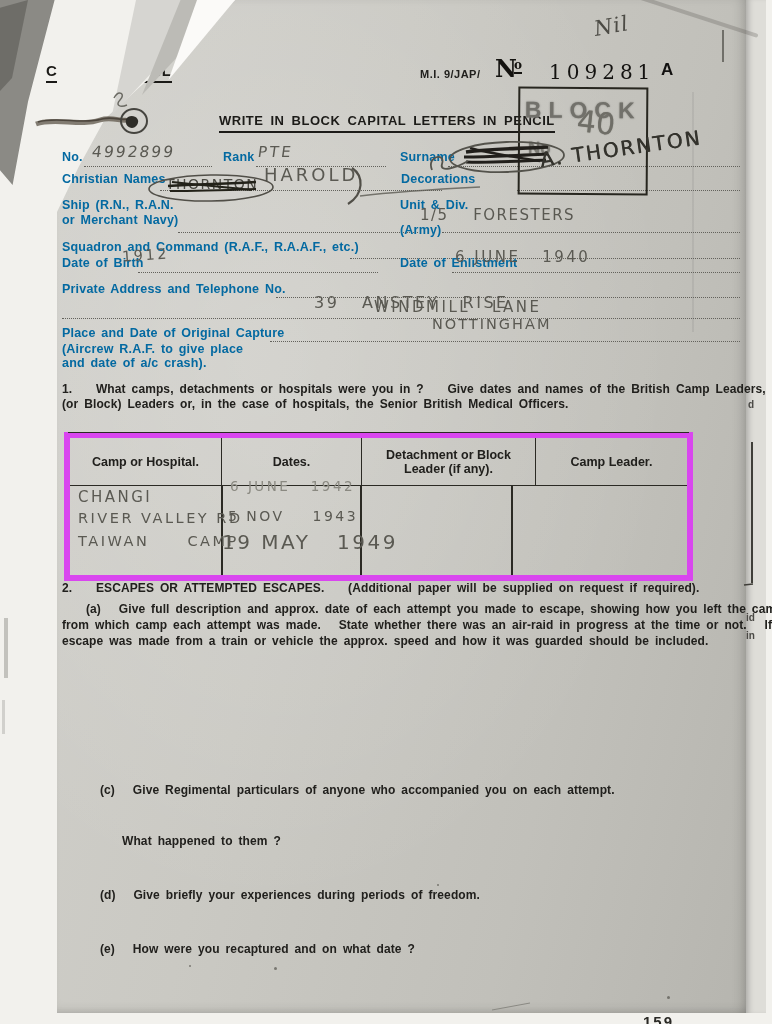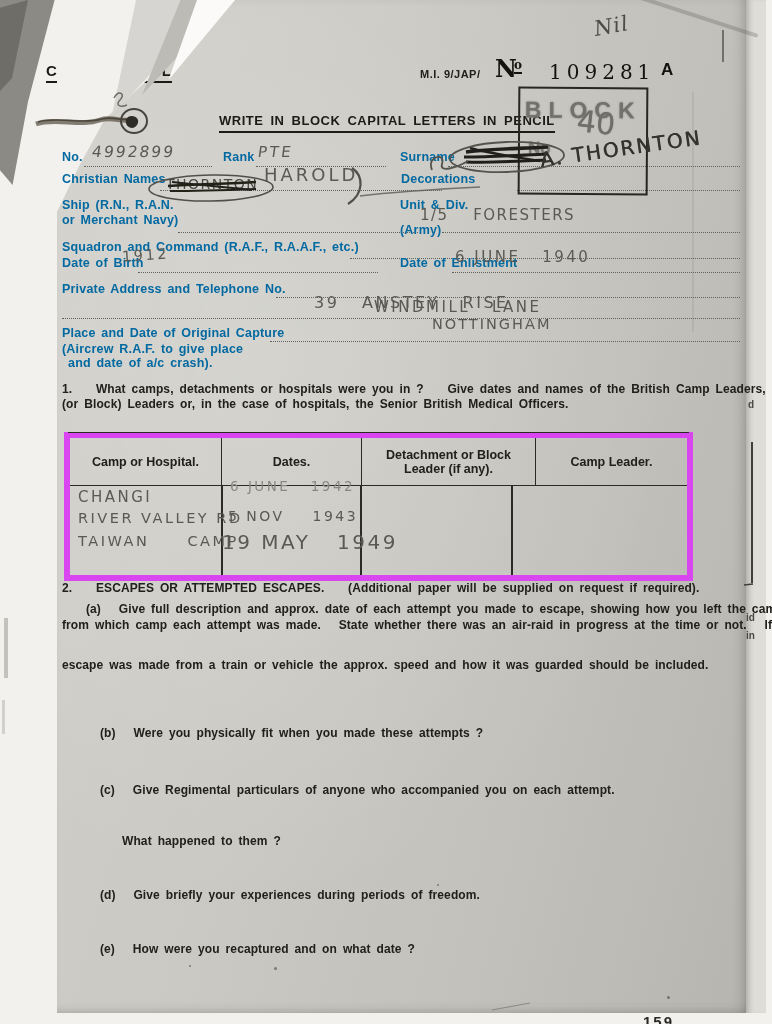--- a/index.html
+++ b/index.html
@@ -153,21 +153,21 @@
 
   <div class="lbl" style="left:62px;top:282px;">Private Address and Telephone No.</div>
   <div class="hw" style="left:314px;top:274px;font-size:16px;margin-top:19px;">39   ANSTEY   RISE</div>
   <div class="dotted" style="left:276px;top:297px;width:464px;"></div>
   <div class="hw" style="left:374px;top:298px;font-size:15px;">WINDMILL   LANE</div>
   <div class="dotted" style="left:62px;top:318px;width:678px;"></div>
   <div class="hw" style="left:432px;top:316px;font-size:14.5px;letter-spacing:2px;">NOTTINGHAM</div>
   <div class="lbl" style="left:62px;top:326px;">Place and Date of Original Capture</div>
   <div class="dotted" style="left:270px;top:341px;width:470px;"></div>
   <div class="lbl" style="left:62px;top:342px;">(Aircrew R.A.F. to give place</div>
-  <div class="lbl" style="left:62px;top:356px;margin-left:6px;">and date of a/c crash).</div>
+  <div class="lbl" style="left:62px;top:356px;">and date of a/c crash).</div>
 
   <div class="para" style="left:62px;top:382px;">1.    What camps, detachments or hospitals were you in ?    Give dates and names of the British Camp Leaders, Detachment</div>
   <div class="para" style="left:62px;top:397px;">(or Block) Leaders or, in the case of hospitals, the Senior British Medical Officers.</div>
 
   <div class="tbl">
     <div class="th-row">
       <div class="th c1">Camp or Hospital.</div>
       <div class="th c2">Dates.</div>
       <div class="th c4" style="padding:0 14px;">Detachment or Block Leader (if any).</div>
       <div class="th c3">Camp Leader.</div>
@@ -181,22 +181,21 @@
     <span class="hw" style="left:158px;top:70px;font-size:14px;">5 NOV    1943</span>
     <span class="hw" style="left:8px;top:95px;font-size:14.5px;word-spacing:12px;">TAIWAN  CAMP</span>
     <span class="hw" style="left:152px;top:92px;font-size:20px;">19 MAY   1949</span>
     <span class="hw" style="left:300px;top:55px;"></span>
     <span class="hw" style="left:450px;top:55px;"></span>
   </div>
 
   <div class="para" style="left:62px;top:581px;">2.    ESCAPES OR ATTEMPTED ESCAPES.    (Additional paper will be supplied on request if required).</div>
   <div class="para" style="left:86px;top:602px;">(a)   Give full description and approx. date of each attempt you made to escape, showing how you left the camp, and</div>
   <div class="para" style="left:62px;top:618px;">from which camp each attempt was made.   State whether there was an air-raid in progress at the time or not.   If an</div>
-  <div class="para" style="left:62px;top:658px;">escape was made from a train or vehicle the approx. speed and how it was guarded should be included.</div>
-  <div class="para" style="left:100px;top:726px;">(b)   Were you physically fit when you made these attempts ?</div>
+  <div class="para" style="left:62px;top:634px;">escape was made from a train or vehicle the approx. speed and how it was guarded should be included.</div>
   <div class="para" style="left:100px;top:783px;">(c)   Give Regimental particulars of anyone who accompanied you on each attempt.</div>
   <div class="para" style="left:122px;top:834px;">What happened to them ?</div>
   <div class="para" style="left:100px;top:888px;">(d)   Give briefly your experiences during periods of freedom.</div>
   <div class="para" style="left:100px;top:942px;">(e)   How were you recaptured and on what date ?</div>
 
   <div class="pageno">159</div>
   <div class="frag" style="left:748px;top:399px;">d</div>
   <div class="frag" style="left:746px;top:612px;">id</div>
   <div class="frag" style="left:746px;top:630px;">in</div>
 

